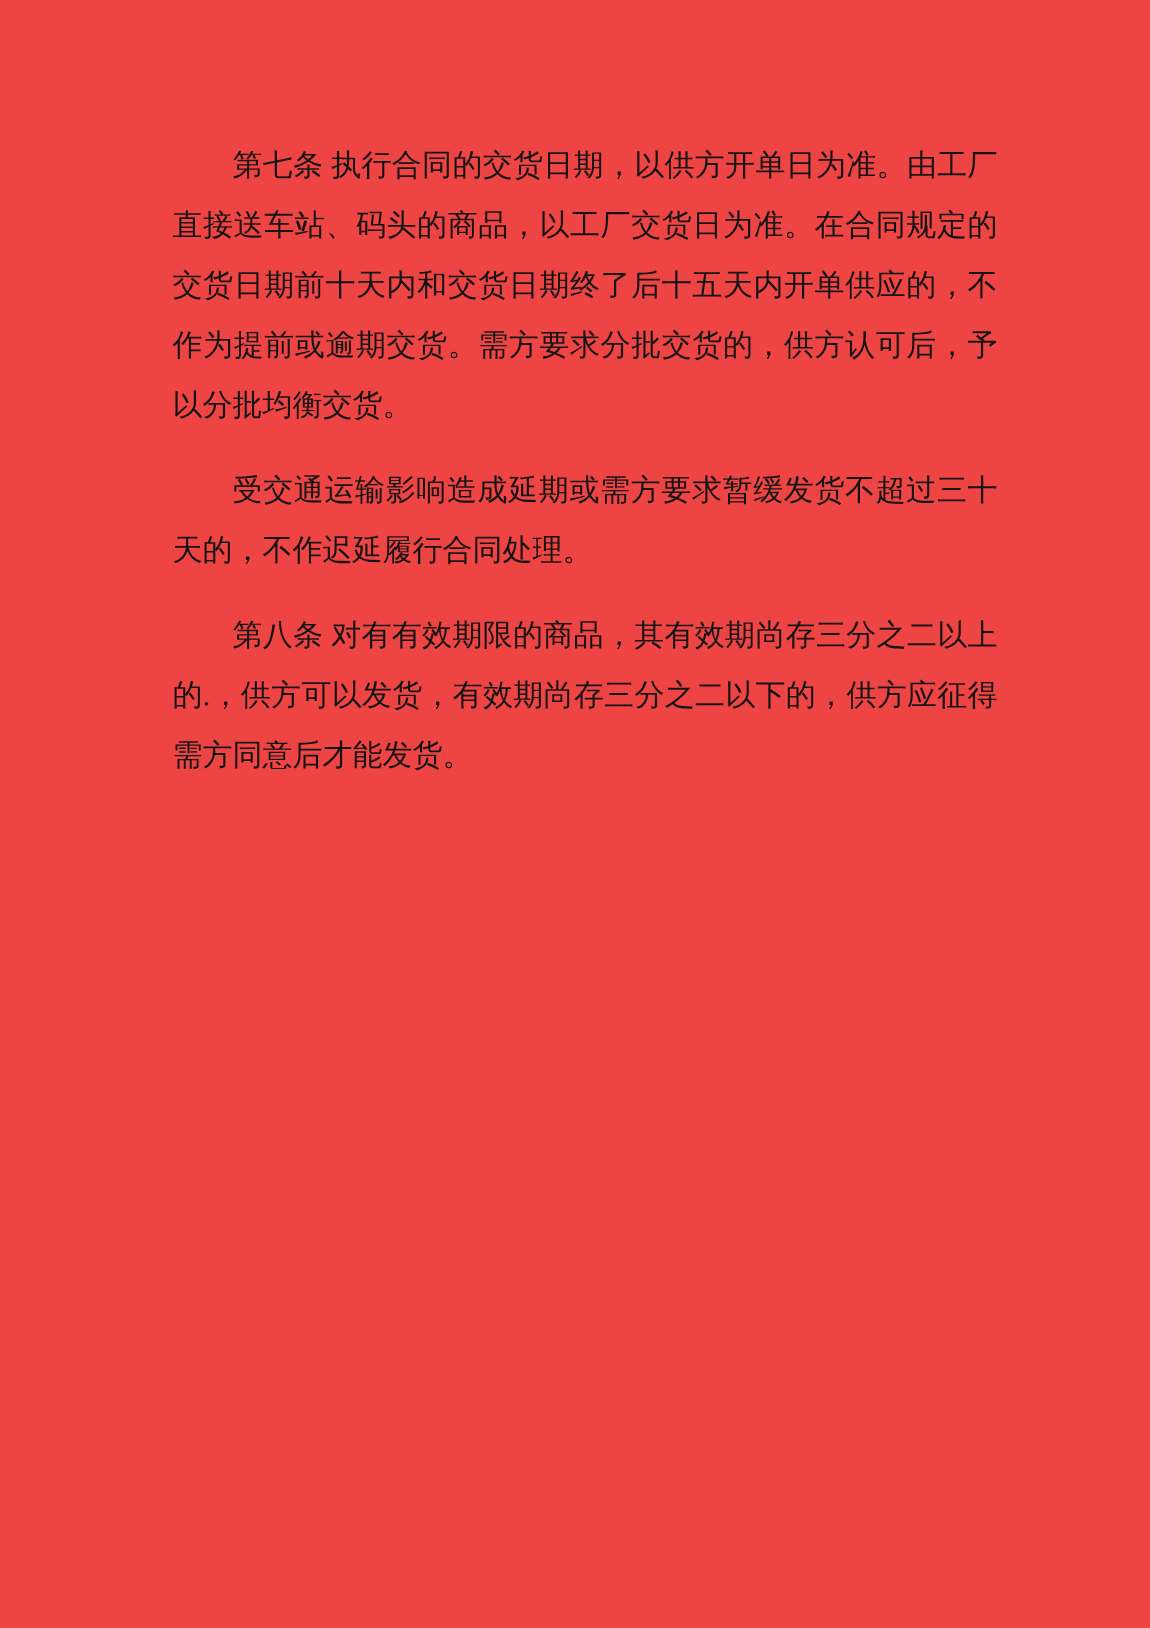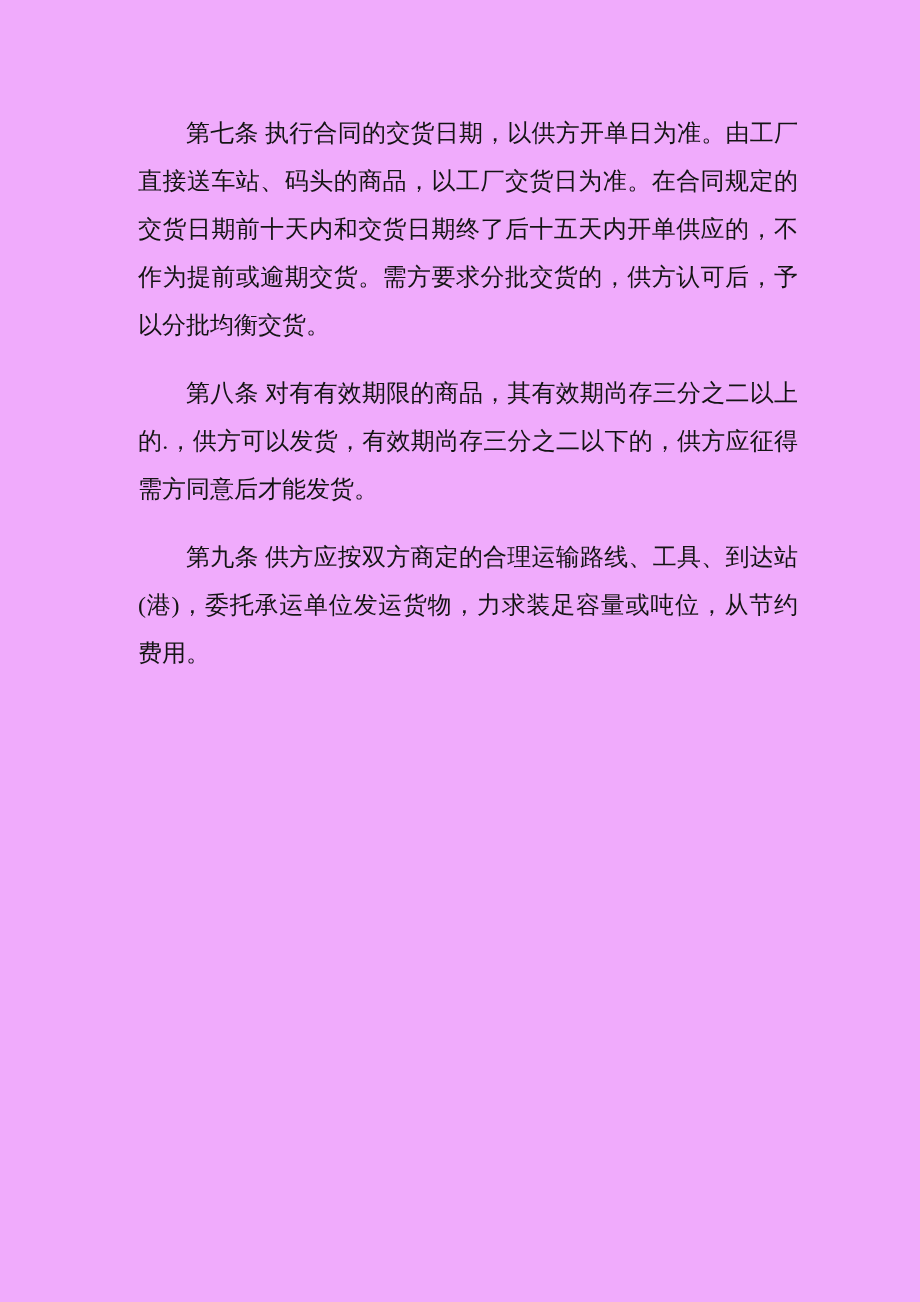--- a/index.html
+++ b/index.html
@@ -33,19 +33,19 @@
     text-align: justify;
     text-indent: 2em;
     word-break: normal;
     overflow-wrap: break-word;
     font-weight: 400;
   }
 </style>
 </head>
 <body>
 
-<div class="doc-page" style="background: #f0abfc; color: rgb(20, 20, 20);">
+<div class="doc-page" style="background: #ef4444; color: rgb(20, 20, 20);">
   <div class="doc-content">
     <p class="doc-paragraph">第七条 执行合同的交货日期，以供方开单日为准。由工厂直接送车站、码头的商品，以工厂交货日为准。在合同规定的交货日期前十天内和交货日期终了后十五天内开单供应的，不作为提前或逾期交货。需方要求分批交货的，供方认可后，予以分批均衡交货。</p>
+    <p class="doc-paragraph">受交通运输影响造成延期或需方要求暂缓发货不超过三十天的，不作迟延履行合同处理。</p>
     <p class="doc-paragraph">第八条 对有有效期限的商品，其有效期尚存三分之二以上的.，供方可以发货，有效期尚存三分之二以下的，供方应征得需方同意后才能发货。</p>
-    <p class="doc-paragraph">第九条 供方应按双方商定的合理运输路线、工具、到达站(港)，委托承运单位发运货物，力求装足容量或吨位，从节约费用。</p>
   </div>
 </div>
 
 </body></html>

